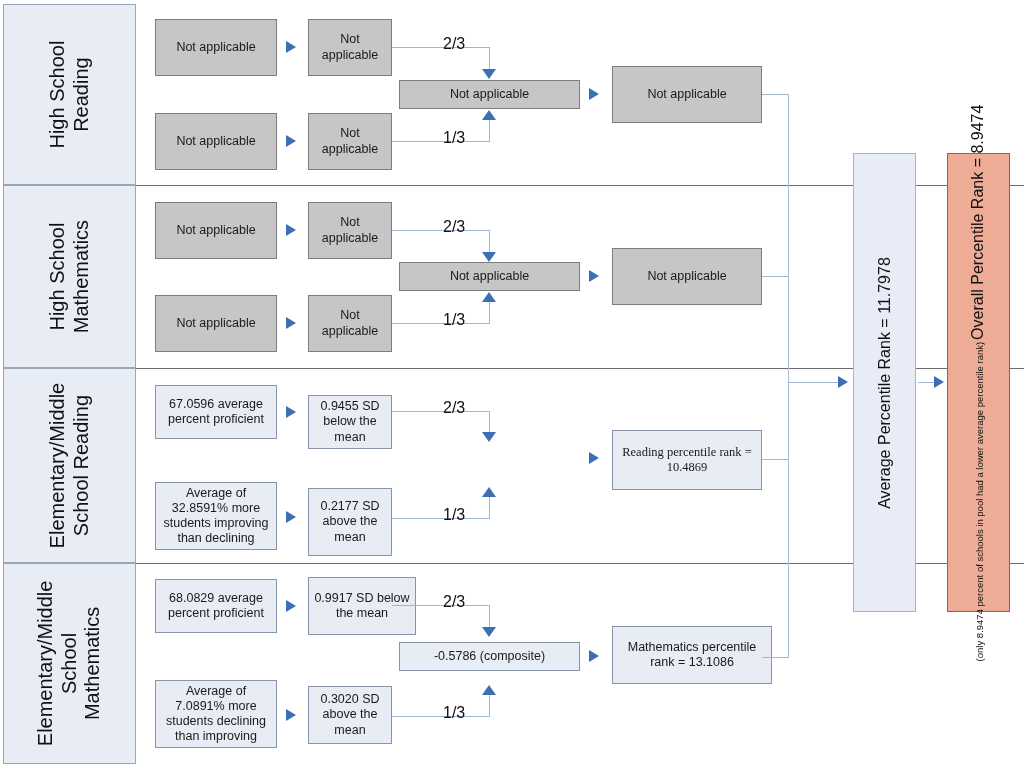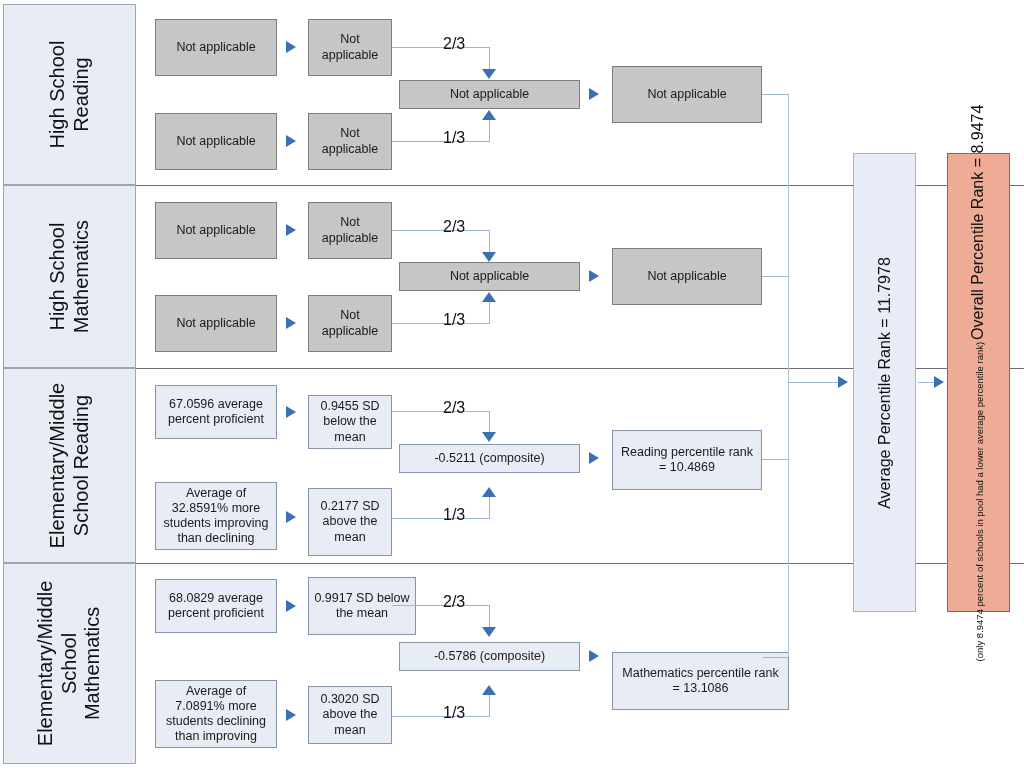--- a/index.html
+++ b/index.html
@@ -141,23 +141,22 @@
   <div class="hline" style="left:392px;top:411px;width:97px;"></div>
   <div class="vline" style="left:489px;top:411px;height:22px;"></div>
   <div class="arw d" style="left:482px;top:432px;"></div>
   <div class="frac" style="left:443px;top:399px;">2/3</div>
 
   <div class="hline" style="left:392px;top:518px;width:97px;"></div>
   <div class="vline" style="left:489px;top:496px;height:23px;"></div>
   <div class="arw u" style="left:482px;top:487px;"></div>
   <div class="frac" style="left:443px;top:506px;">1/3</div>
 
-  <div class="node blue" style="left:399px;top:444px;width:181px;height:29px;">-0.5211 (composite)</div>
   <div class="arw r" style="left:589px;top:452px;"></div>
-  <div class="node blue" style="left:612px;top:430px;width:150px;height:60px;">Reading percentile rank = 10.4869</div>
+  <div class="node blue" style="left:612px;top:430px;width:150px;height:60px;font-family:Liberation Serif, serif;">Reading percentile rank = 10.4869</div>
   <div class="hline" style="left:762px;top:459px;width:27px;"></div>
 
   <div class="node blue" style="left:155px;top:579px;width:122px;height:54px;">68.0829 average percent proficient</div>
   <div class="node blue" style="left:308px;top:577px;width:108px;height:58px;">0.9917 SD below the mean</div>
   <div class="arw r" style="left:286px;top:600px;"></div>
 
   <div class="node blue" style="left:155px;top:680px;width:122px;height:68px;">Average of 7.0891% more students declining than improving</div>
   <div class="node blue" style="left:308px;top:686px;width:84px;height:58px;">0.3020 SD above the mean</div>
   <div class="arw r" style="left:286px;top:709px;"></div>
 
@@ -166,21 +165,21 @@
   <div class="arw d" style="left:482px;top:627px;"></div>
   <div class="frac" style="left:443px;top:593px;">2/3</div>
 
   <div class="hline" style="left:392px;top:716px;width:97px;"></div>
   <div class="vline" style="left:489px;top:694px;height:23px;"></div>
   <div class="arw u" style="left:482px;top:685px;"></div>
   <div class="frac" style="left:443px;top:704px;">1/3</div>
 
   <div class="node blue" style="left:399px;top:642px;width:181px;height:29px;">-0.5786 (composite)</div>
   <div class="arw r" style="left:589px;top:650px;"></div>
-  <div class="node blue" style="left:612px;top:652px;width:177px;height:58px;">Mathematics percentile rank = 13.1086</div>
+  <div class="node blue" style="left:612px;top:626px;width:160px;height:58px;">Mathematics percentile rank = 13.1086</div>
   <div class="hline" style="left:762px;top:657px;width:27px;"></div>
 
   <div class="bus" style="left:788px;top:94px;height:563px;"></div>
   <div class="hline" style="left:788px;top:382px;width:54px;"></div>
   <div class="arw r" style="left:838px;top:376px;"></div>
 
   <div class="tall avg" style="left:853px;top:153px;width:63px;height:459px;">
     <div class="vtext">
       <span class="big">Average Percentile Rank = 11.7978</span>
     </div>

